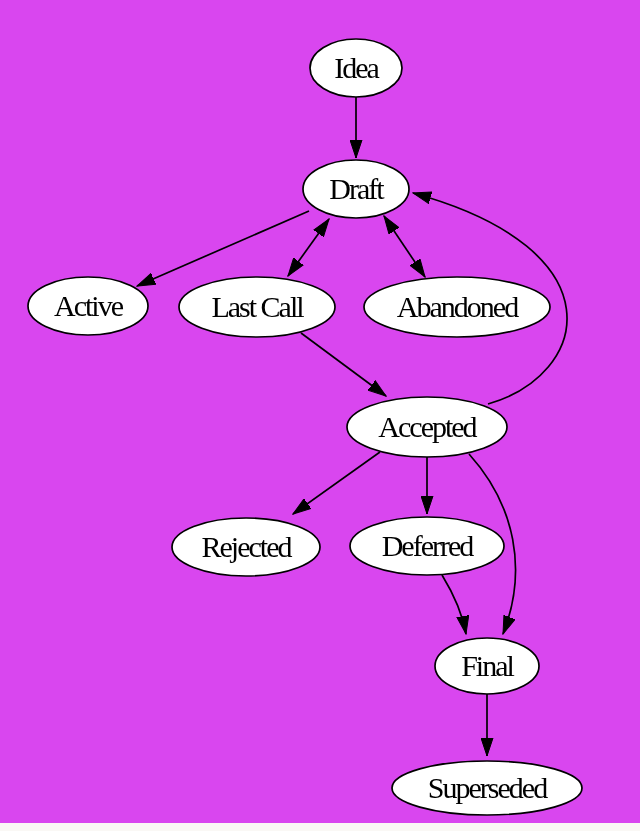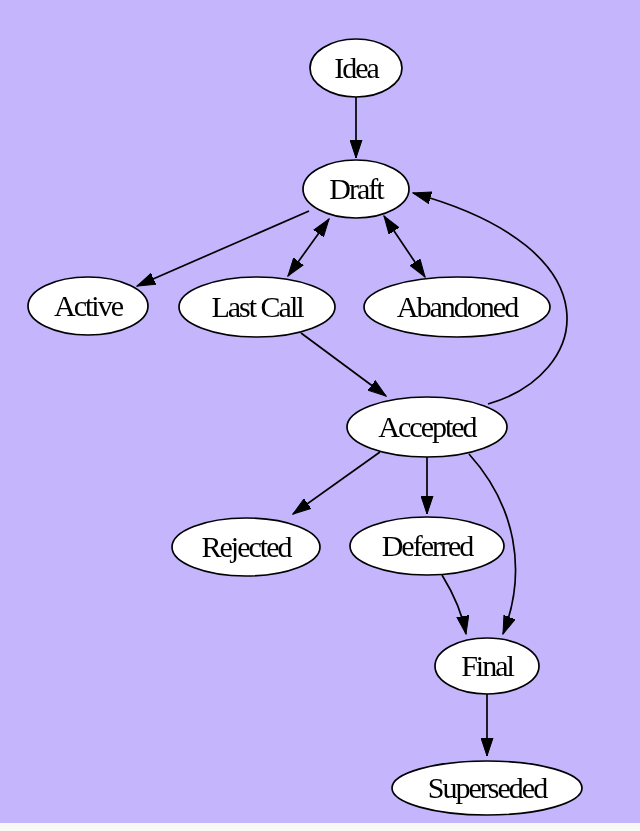--- a/index.html
+++ b/index.html
@@ -4,21 +4,21 @@
 <style>
   html, body {
     margin: 0;
     padding: 0;
     background: #ffffff;
   }
   .page {
     position: relative;
     width: 640px;
     height: 831px;
-    background: #c4b5fd;
+    background: #d946ef;
     overflow: hidden;
   }
   svg.graph {
     display: block;
     width: 640px;
     height: 831px;
   }
   .node-shape {
     fill: #ffffff;
     stroke: #000000;

